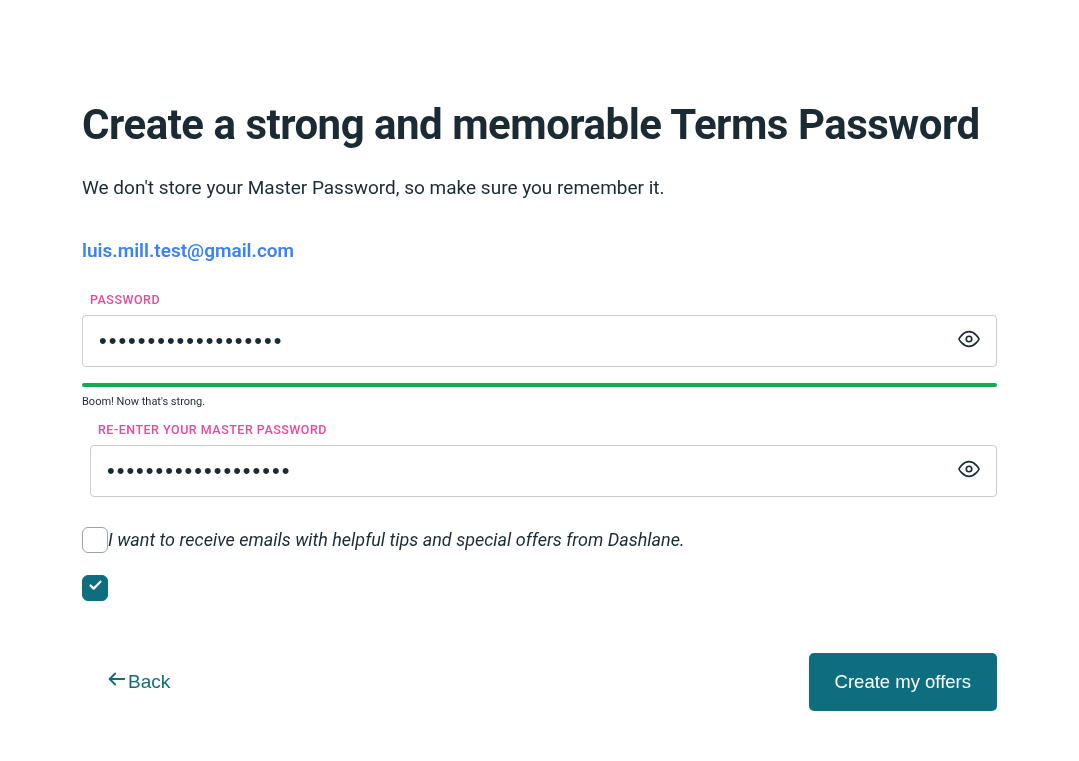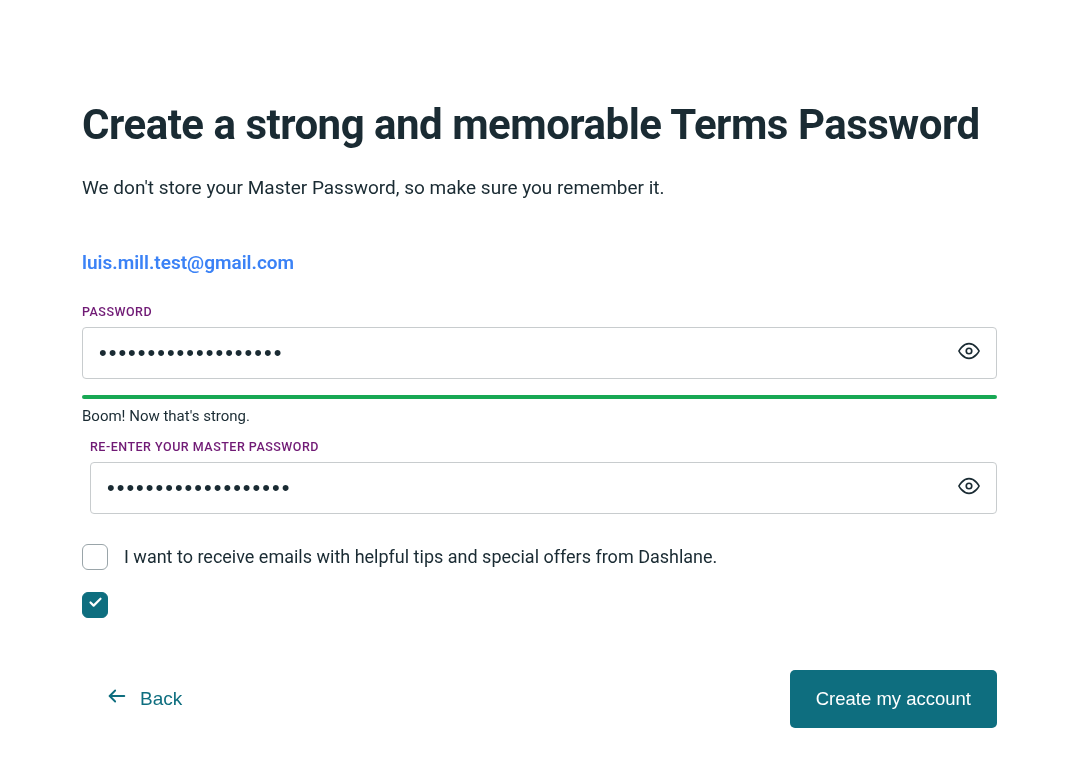--- a/index.html
+++ b/index.html
@@ -22,35 +22,36 @@
       font-size: 42px;
       font-weight: 700;
       line-height: 1.2;
       color: #1a2b33;
       margin-bottom: 24px;
       letter-spacing: -0.5px;
     }
     .subtitle {
       font-size: 19px;
       color: #1a2b33;
-      margin-bottom: 48px;
+      margin-bottom: 36px;
       line-height: 1.5;
     }
     .email {
       font-size: 19px;
       font-weight: 600;
       color: #3b82f6;
       margin-bottom: 30px;
     }
     .field-label {
       font-size: 12.5px;
       font-weight: 500;
       letter-spacing: 0.5px;
-      color: #701a75;
+      color: #ec4899;
       margin-bottom: 8px;
+      margin-left: 8px;
     }
     .input-wrapper {
       position: relative;
       display: flex;
       align-items: center;
       border: 1px solid #c8ccce;
       border-radius: 4px;
       height: 52px;
       background: #fff;
     }
@@ -75,40 +76,40 @@
       justify-content: center;
       height: 100%;
     }
     .strength-bar {
       height: 4px;
       background: #18a854;
       margin-top: 16px;
       border-radius: 2px;
     }
     .strength-text {
-      font-size: 15px;
+      font-size: 11px;
       color: #1a2b33;
       margin-top: 8px;
       margin-bottom: 14px;
     }
     .field-group {
       margin-bottom: 0;
     }
     .second-field {
       margin-top: 0;
       padding-left: 8px;
     }
     .checkboxes {
       margin-top: 30px;
     }
     .checkbox-row {
       display: flex;
       align-items: center;
-      gap: 16px;
       margin-bottom: 22px;
+      font-style: italic;
     }
     .checkbox {
       width: 26px;
       height: 26px;
       border: 1.5px solid #9aa5a9;
       border-radius: 6px;
       background: #fff;
       cursor: pointer;
       display: flex;
       align-items: center;
@@ -130,21 +131,20 @@
     }
     .footer {
       display: flex;
       justify-content: space-between;
       align-items: center;
       margin-top: 52px;
     }
     .back-button {
       display: flex;
       align-items: center;
-      gap: 12px;
       background: none;
       border: none;
       cursor: pointer;
       color: #0e6e7f;
       font-size: 19px;
       font-weight: 500;
       padding: 8px 24px 8px 24px;
     }
     .create-button {
       background: #0e6e7f;
@@ -217,15 +217,15 @@
   <div class="footer">
     <button class="back-button">
       <span>
         <svg width="22" height="22" viewBox="0 0 24 24" fill="none" stroke="#0e6e7f" stroke-width="2" stroke-linecap="round" stroke-linejoin="round">
           <line x1="20" y1="12" x2="4" y2="12"></line>
           <polyline points="10 18 4 12 10 6"></polyline>
         </svg>
       </span>
       <span>Back</span>
     </button>
-    <button class="create-button">Create my account</button>
+    <button class="create-button">Create my offers</button>
   </div>
 </div>
 
 </body></html>

